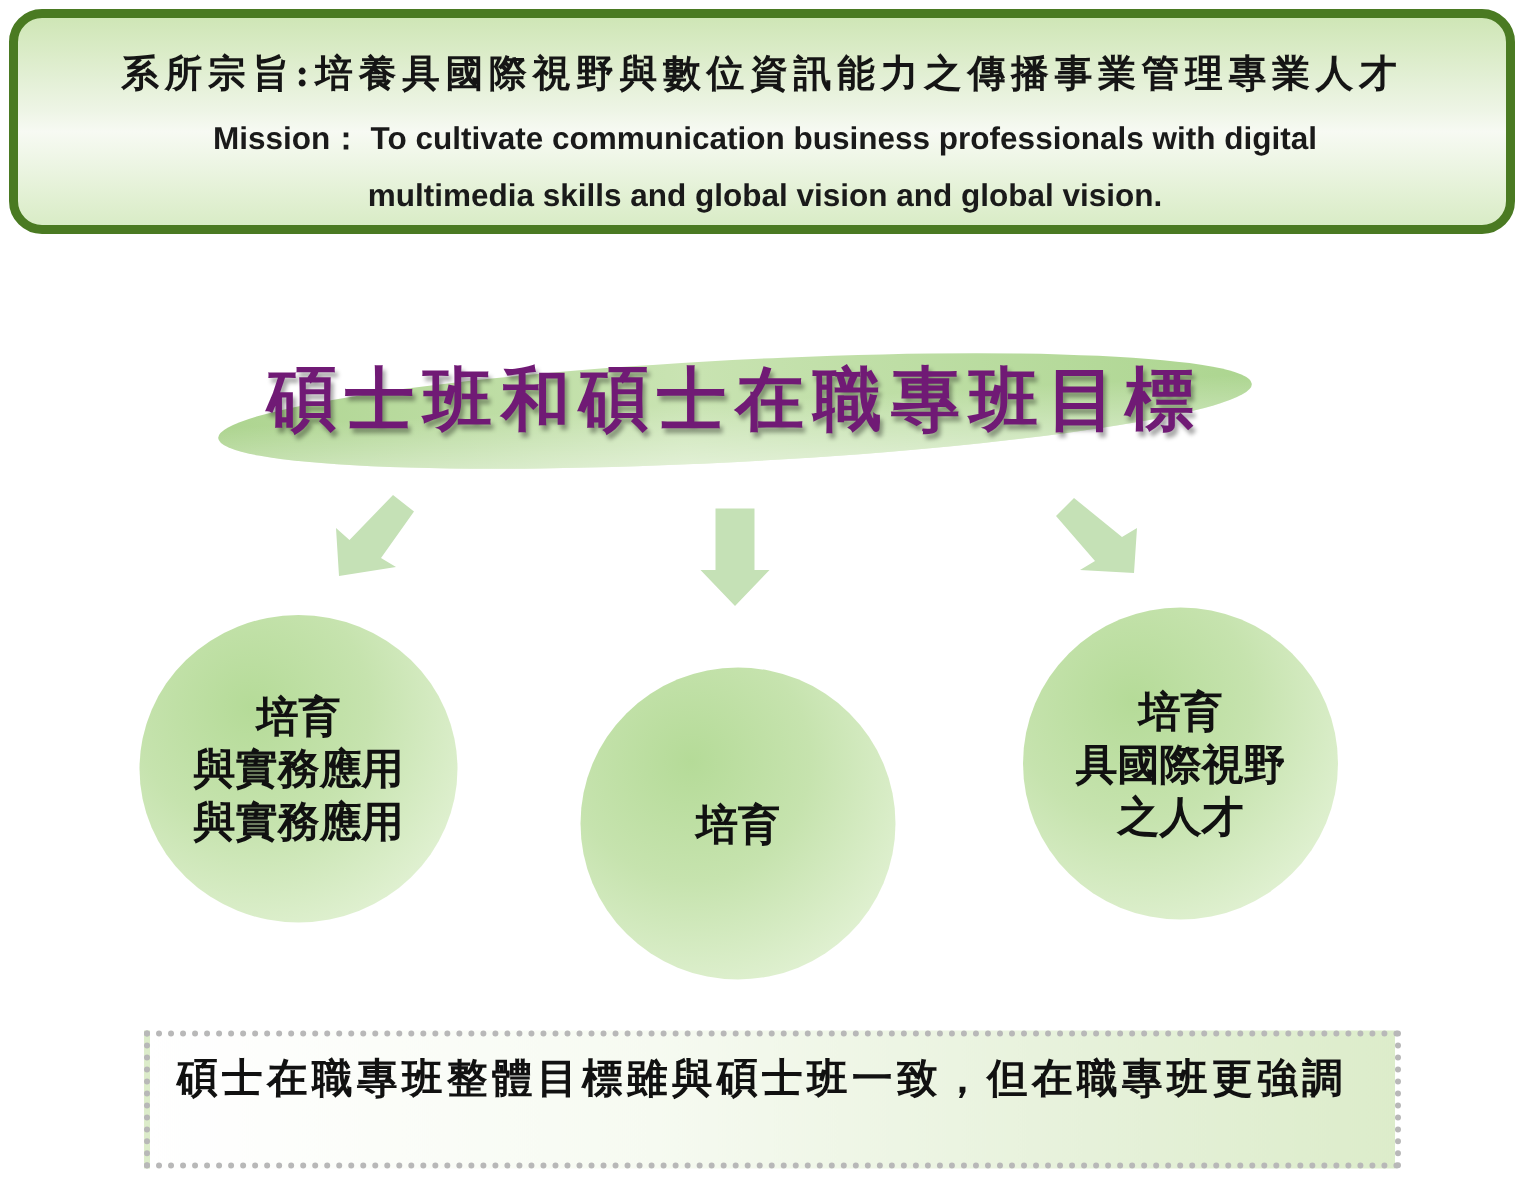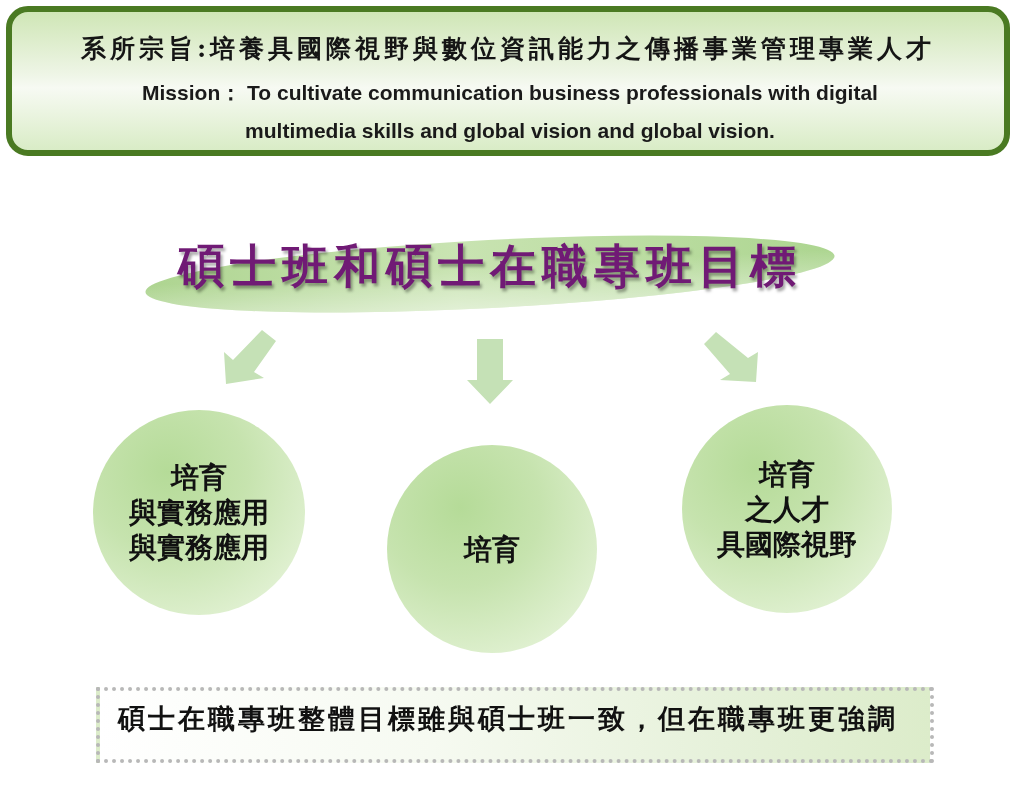--- a/index.html
+++ b/index.html
@@ -119,21 +119,21 @@
     color: #111;
   }
   .goal-text span { display: block; }
 
   
   .note-box {
     position: absolute;
     left: 96px;
     top: 687px;
     width: 838px;
-    height: 76px;
+    height: 92px;
     box-sizing: border-box;
     border: 4px dotted #b8b8b8;
     background: linear-gradient(90deg, #ffffff 0%, #f6faf1 40%, #e6f1da 75%, #dcecca 100%);
   }
   .note-line {
     position: absolute;
     left: 18px;
     font-family: "DejaVu Serif", serif;
     font-weight: bold;
     font-size: 27px;
@@ -186,20 +186,20 @@
 
 <div class="goal-circle" style="left:387px; top:445px; width:210px; height:208px;">
   <div class="goal-text">
     <span>培育</span>
   </div>
 </div>
 
 <div class="goal-circle" style="left:682px; top:405px; width:210px; height:208px;">
   <div class="goal-text">
     <span>培育</span>
+    <span>具國際視野</span>
     <span>之人才</span>
-    <span>具國際視野</span>
   </div>
 </div>
 
 <div class="note-box">
   <div class="note-line l1">碩士在職專班整體目標雖與碩士班一致，但在職專班更強調</div>
 </div>
 
 </body></html>

